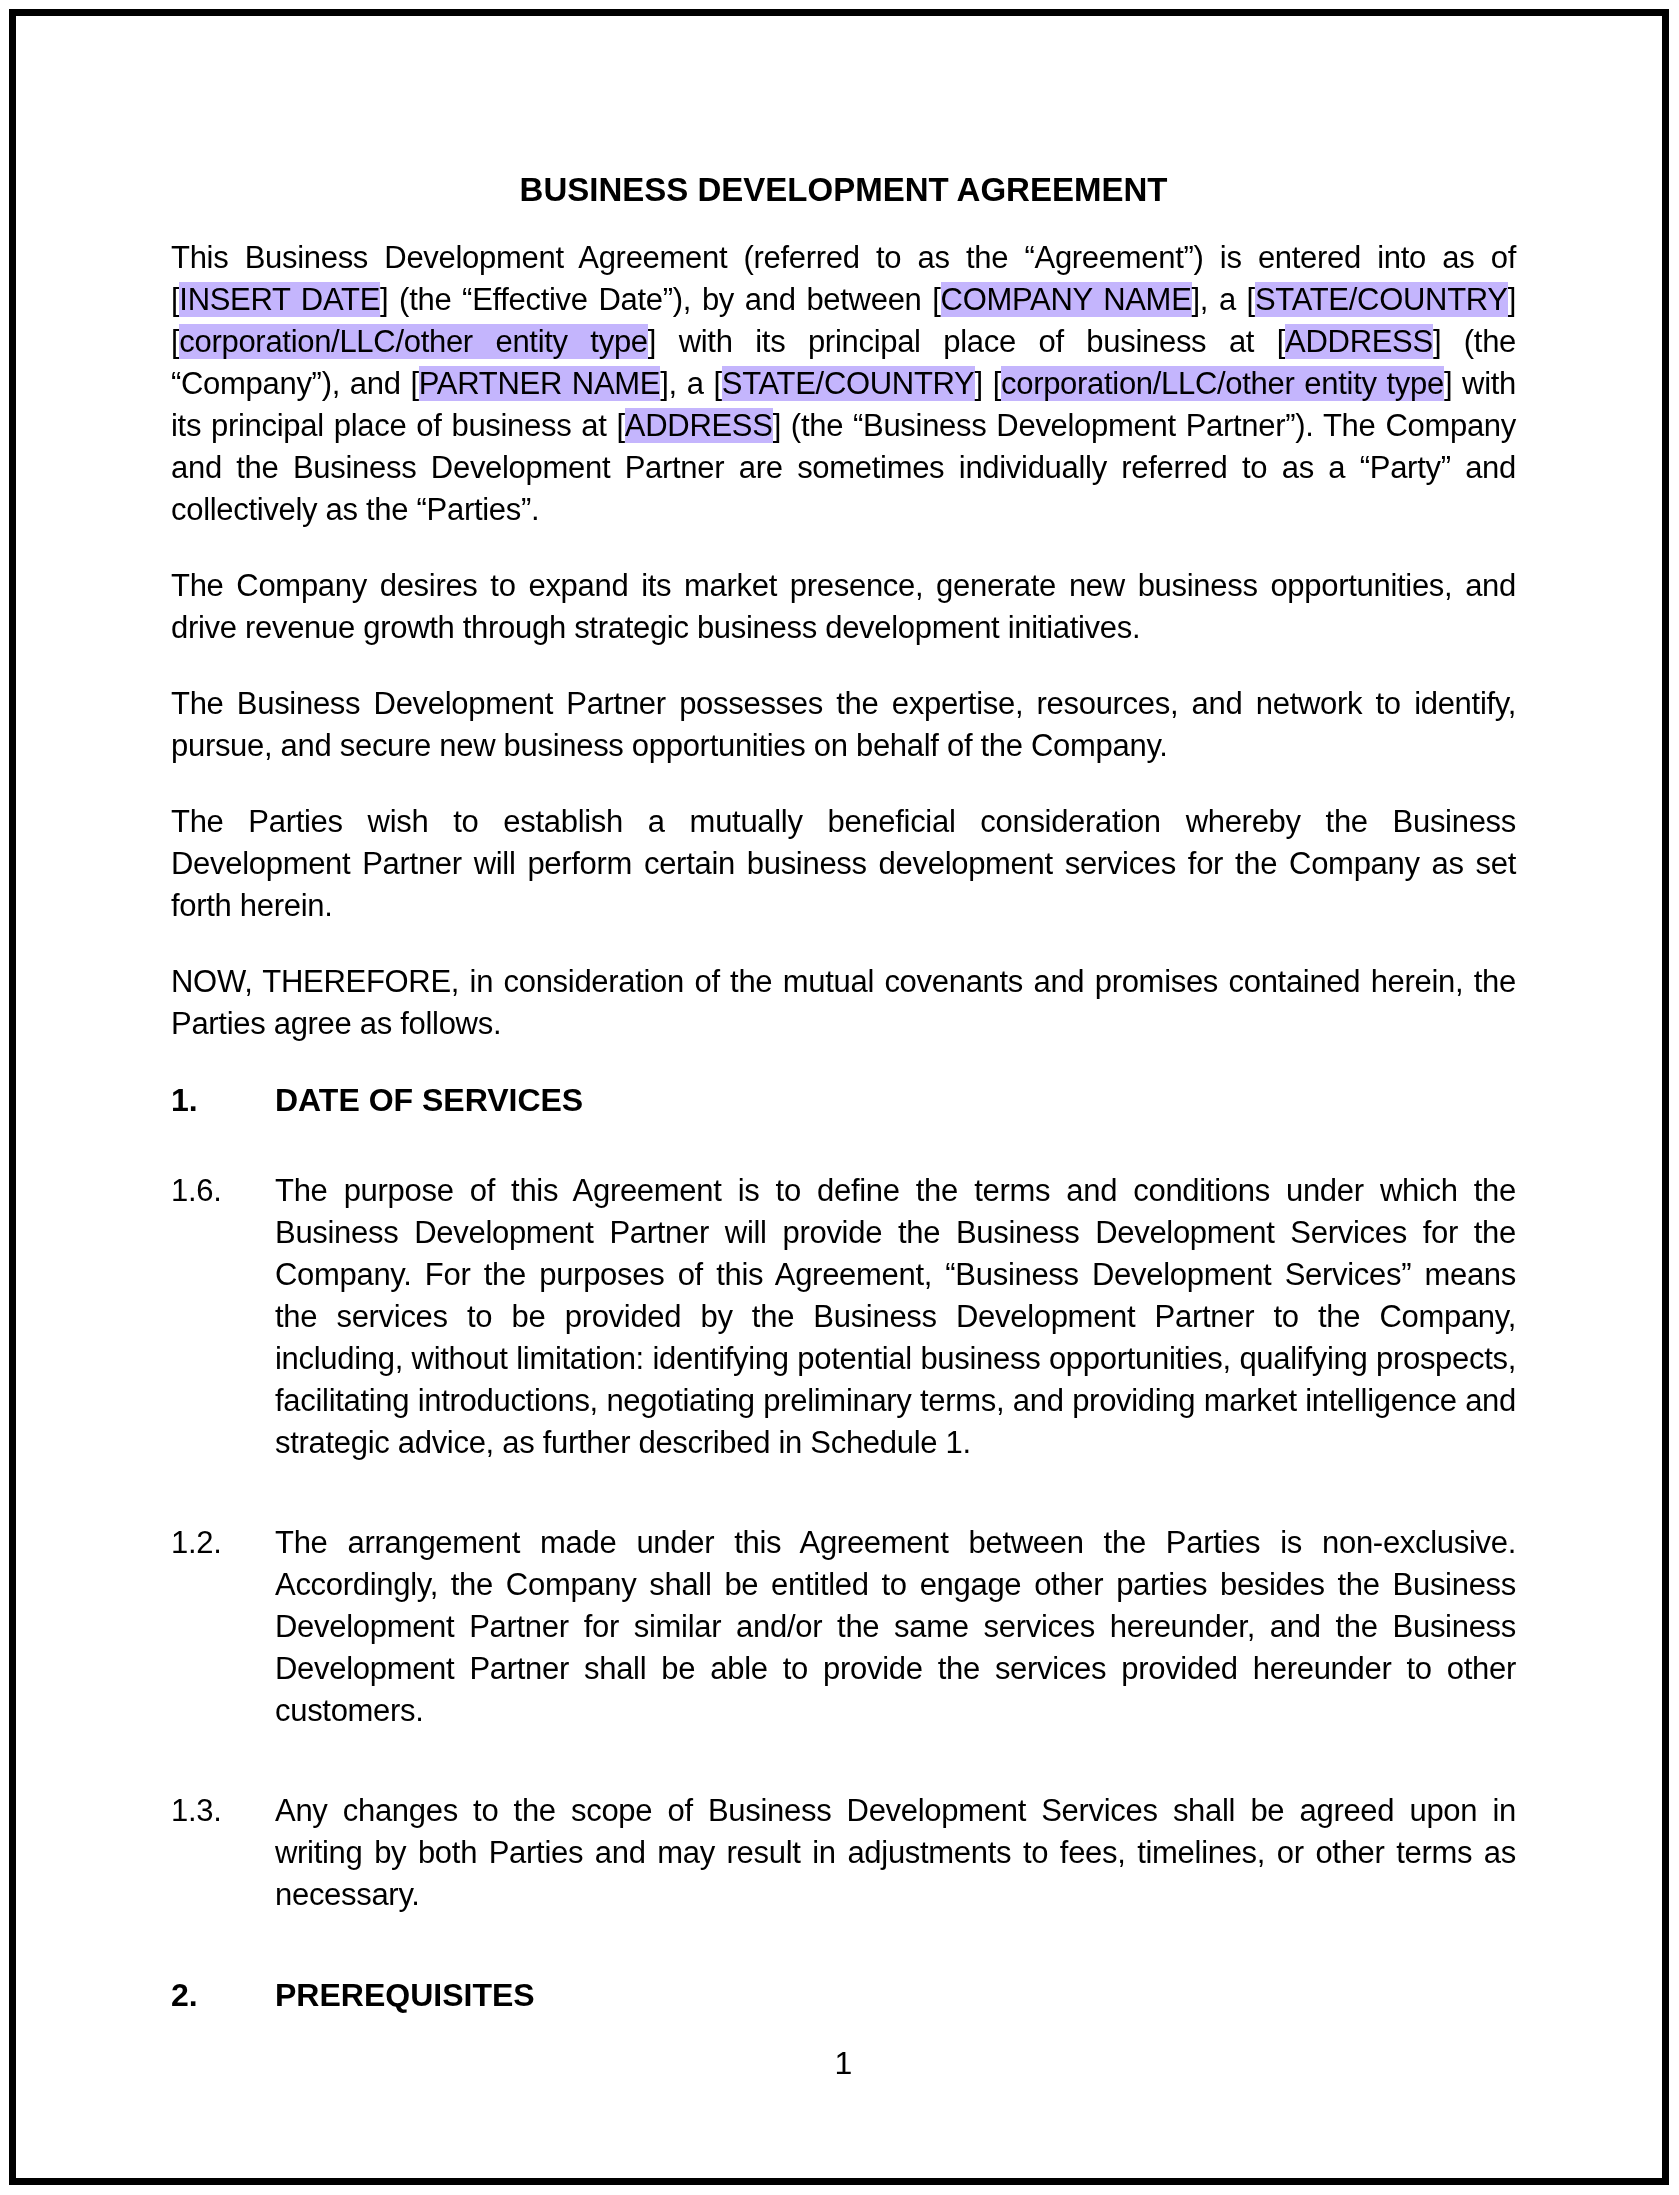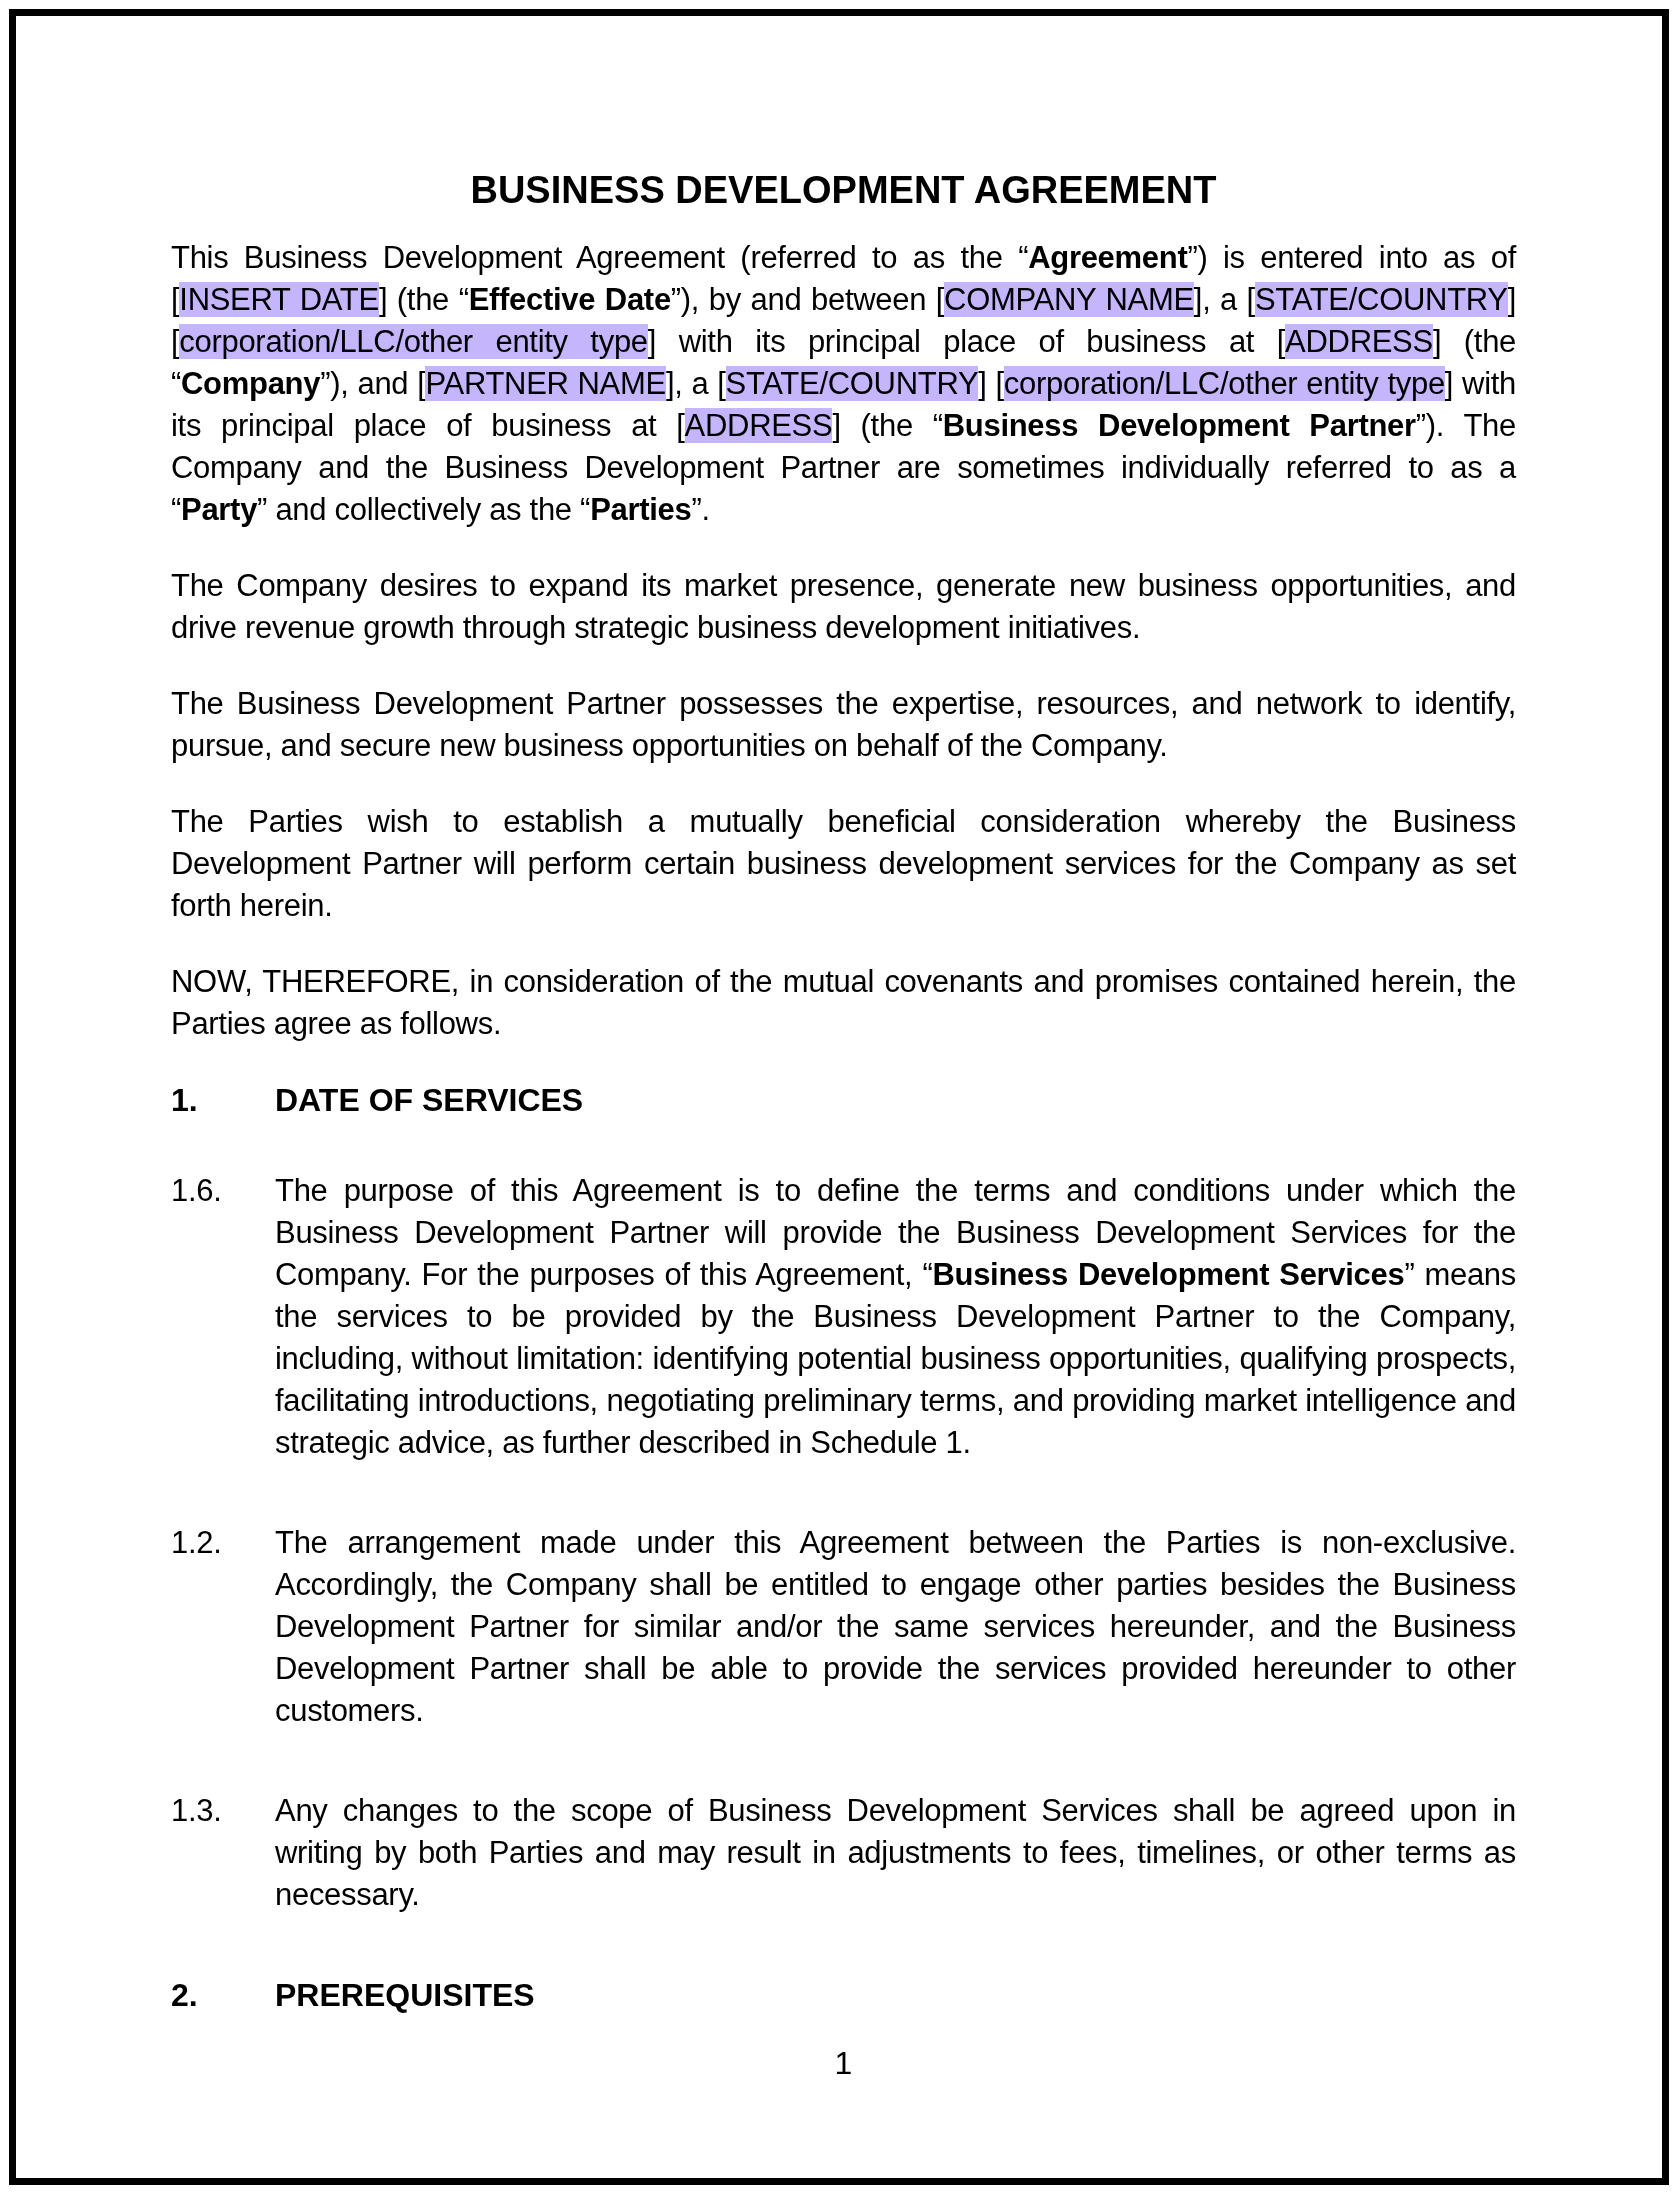--- a/index.html
+++ b/index.html
@@ -20,21 +20,21 @@
     border: 7px solid #000000;
     pointer-events: none;
   }
   .content {
     position: absolute;
     top: 169px;
     left: 171px;
     width: 1345px;
   }
   .doc-title {
-    font-size: 38px;
+    font-size: 33px;
     line-height: 42px;
     font-weight: 700;
     text-align: center;
     margin: 0 0 26px 0;
   }
   .para {
     font-size: 31px;
     line-height: 42px;
     letter-spacing: -0.3px;
     text-align: justify;
@@ -54,21 +54,21 @@
     letter-spacing: -0.3px;
     margin: 0 0 58px 0;
   }
   .num {
     flex: 0 0 104px;
   }
   .flow {
     flex: 1;
     text-align: justify;
   }
-  .b { font-weight: 700; }
+  .b { font-weight: 400; }
   .hl { background: #c4b5fd; }
   .footer {
     position: absolute;
     top: 2042px;
     left: 171px;
     width: 1345px;
     text-align: center;
     font-size: 32px;
     line-height: 42px;
   }

